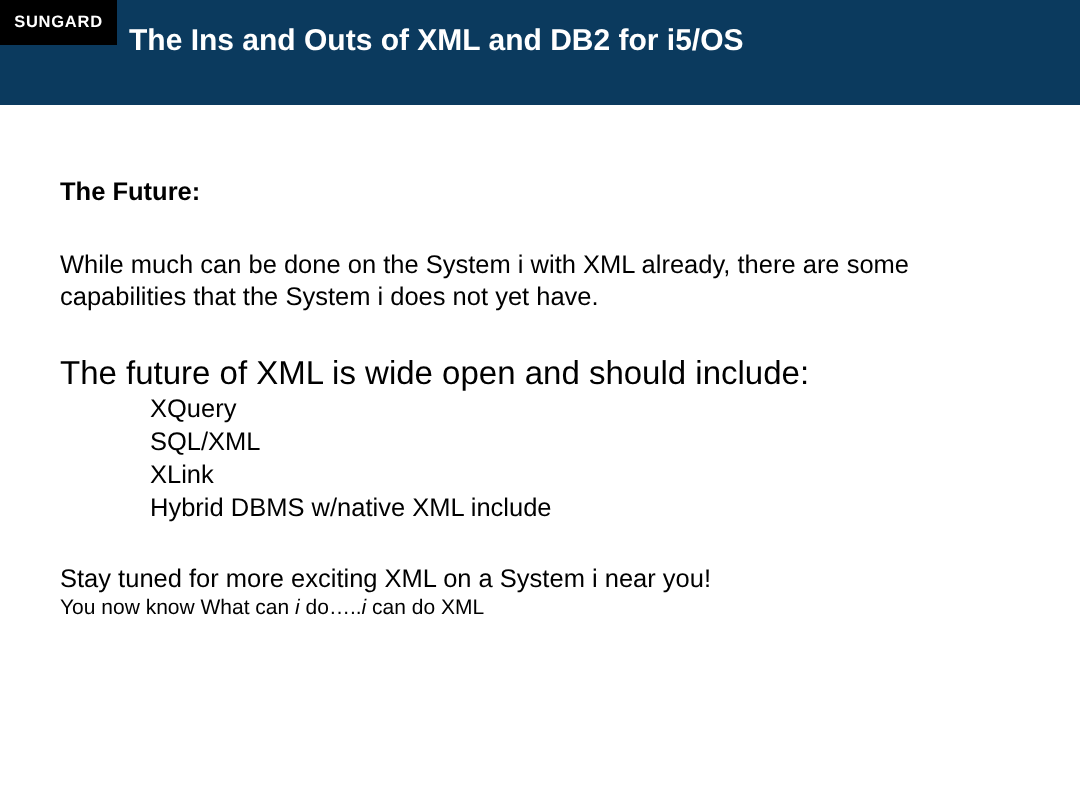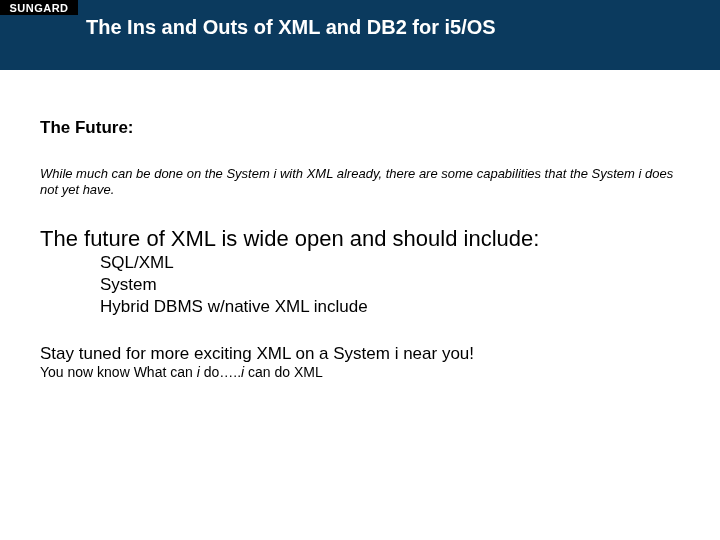--- a/index.html
+++ b/index.html
@@ -12,21 +12,21 @@
   }
   .header {
     width: 100%;
     height: 70px;
     background: #0b3a5e;
     display: flex;
     align-items: flex-start;
   }
   .logo-box {
     width: 78px;
-    height: 15px;
+    height: 30px;
     background: #000000;
     display: flex;
     align-items: center;
     justify-content: center;
     flex-shrink: 0;
   }
   .logo-text {
     color: #ffffff;
     font-size: 11px;
     font-weight: bold;
@@ -42,24 +42,23 @@
   .content {
     padding: 48px 40px 0 40px;
     color: #000000;
   }
   .section-heading {
     font-size: 17px;
     font-weight: bold;
     margin-bottom: 28px;
   }
   .para {
-    font-size: 13px;
+    font-size: 17px;
     line-height: 1.25;
     margin-bottom: 26px;
-    font-style: italic;
   }
   .list-intro {
     font-size: 22px;
     line-height: 1.25;
   }
   .list {
     padding-left: 60px;
     font-size: 17px;
     line-height: 1.3;
     margin-bottom: 26px;
@@ -82,22 +81,23 @@
   <div class="title">The Ins and Outs of XML and DB2 for i5/OS</div>
 </div>
 
 <div class="content">
   <div class="section-heading">The Future:</div>
 
   <div class="para">While much can be done on the System i with XML already, there are some capabilities that the System i does not yet have.</div>
 
   <div class="list-intro">The future of XML is wide open and should include:</div>
   <div class="list">
+    <div>XQuery</div>
     <div>SQL/XML</div>
-    <div>System</div>
+    <div>XLink</div>
     <div>Hybrid DBMS w/native XML include</div>
   </div>
 
   <div class="closing1">Stay tuned for more exciting XML on a System i near you!</div>
 
   <div class="closing2">
     <span>You now know What can </span><span class="ital">i</span><span> do…..</span><span class="ital">i</span><span> can do XML</span>
   </div>
 </div>
 

